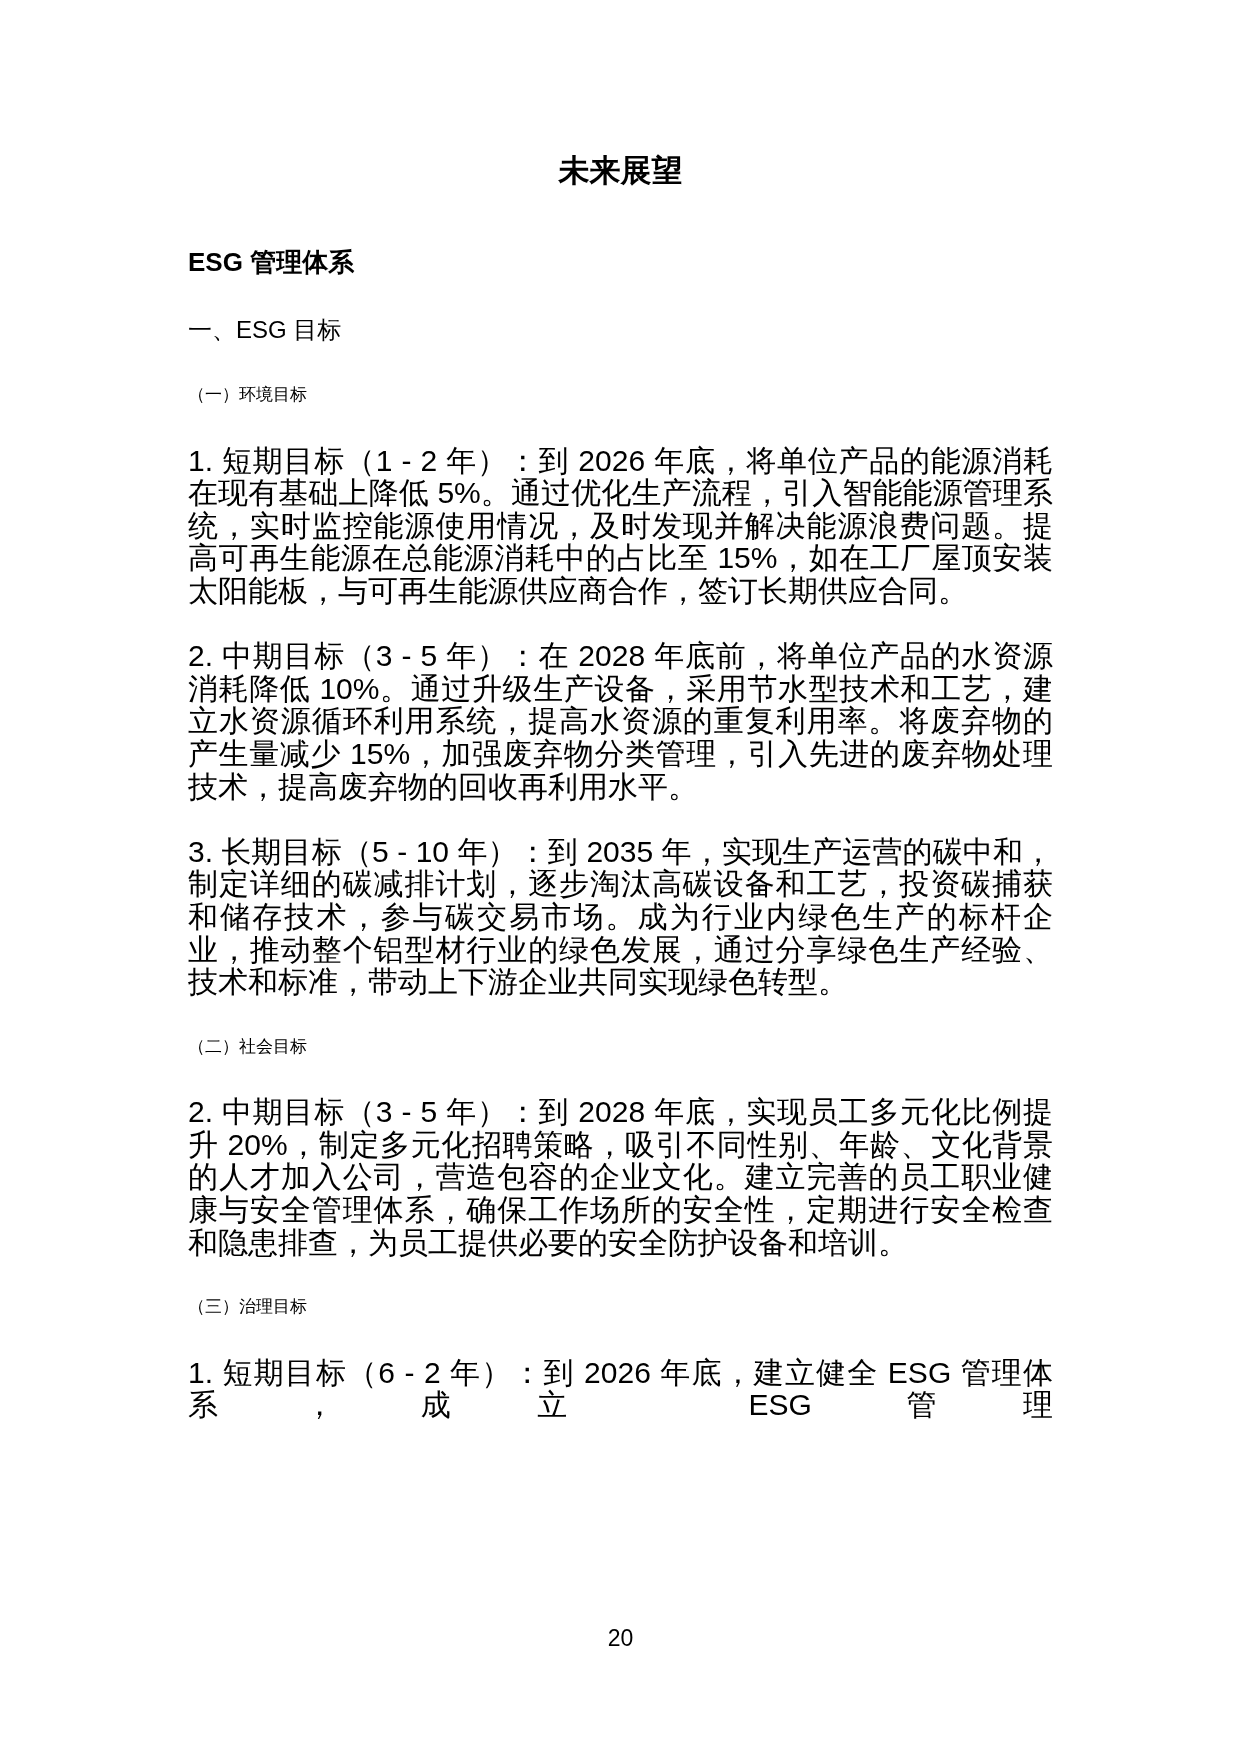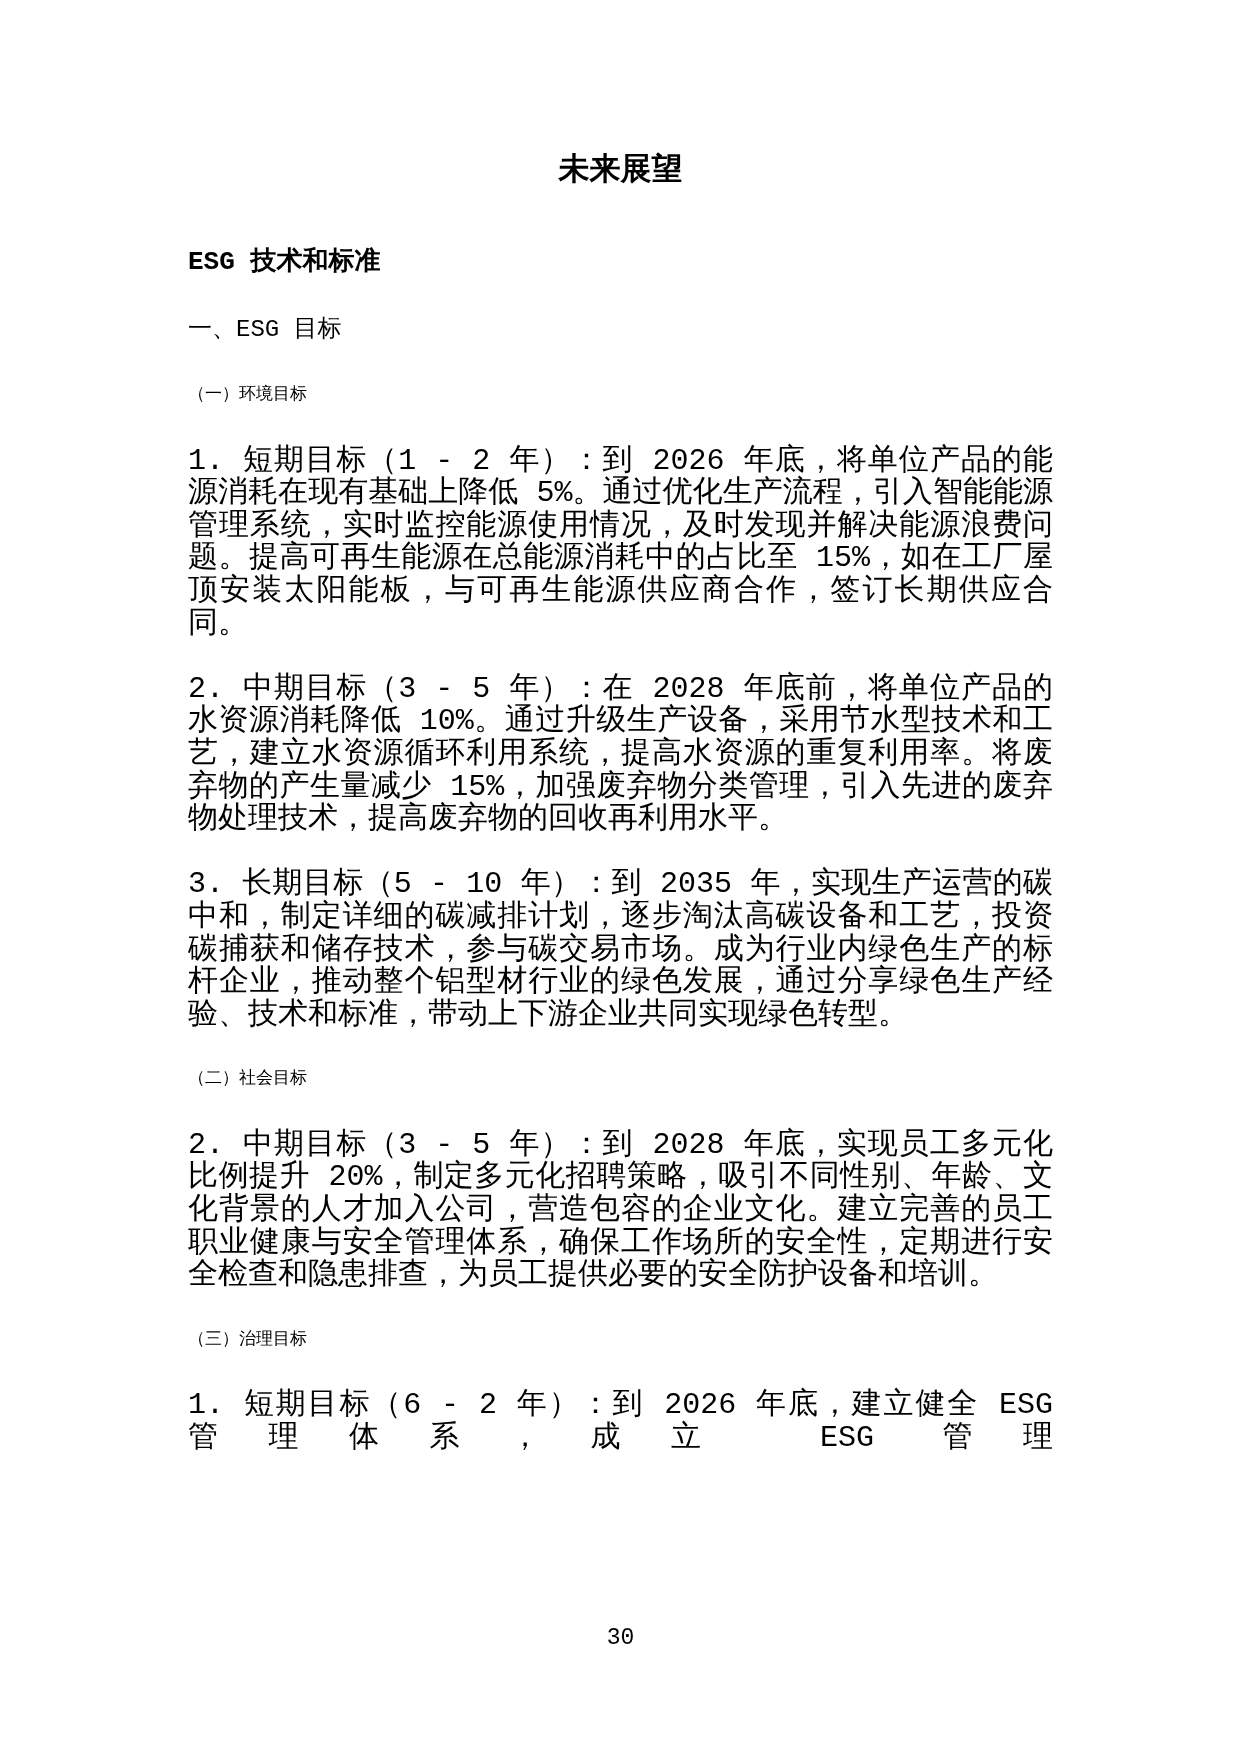--- a/index.html
+++ b/index.html
@@ -6,21 +6,21 @@
     margin: 0;
     padding: 0;
     background: #ffffff;
   }
   .page {
     position: relative;
     width: 1241px;
     height: 1754px;
     background: #ffffff;
     color: #000000;
-    font-family: Liberation Mono, monospace;
+    font-family: Liberation Sans, sans-serif;
     overflow: hidden;
   }
   .content {
     position: absolute;
     left: 188px;
     top: 0;
     width: 865px;
   }
   .doc-title {
     margin: 150px 0 0 0;
@@ -67,21 +67,21 @@
   }
 </style>
 </head>
 <body>
 
 <div class="page">
   <div class="content">
 
     <div class="doc-title">未来展望</div>
 
-    <div class="plan-heading">ESG 技术和标准</div>
+    <div class="plan-heading">ESG 管理体系</div>
 
     <div class="goals-heading">一、ESG 目标</div>
 
     <div class="section">
       <div class="section-label">（一）环境目标</div>
       <p class="para">1. 短期目标（1 - 2 年）：到 2026 年底，将单位产品的能源消耗在现有基础上降低 5%。通过优化生产流程，引入智能能源管理系统，实时监控能源使用情况，及时发现并解决能源浪费问题。提高可再生能源在总能源消耗中的占比至 15%，如在工厂屋顶安装太阳能板，与可再生能源供应商合作，签订长期供应合同。</p>
       <p class="para">2. 中期目标（3 - 5 年）：在 2028 年底前，将单位产品的水资源消耗降低 10%。通过升级生产设备，采用节水型技术和工艺，建立水资源循环利用系统，提高水资源的重复利用率。将废弃物的产生量减少 15%，加强废弃物分类管理，引入先进的废弃物处理技术，提高废弃物的回收再利用水平。</p>
       <p class="para">3. 长期目标（5 - 10 年）：到 2035 年，实现生产运营的碳中和，制定详细的碳减排计划，逐步淘汰高碳设备和工艺，投资碳捕获和储存技术，参与碳交易市场。成为行业内绿色生产的标杆企业，推动整个铝型材行业的绿色发展，通过分享绿色生产经验、技术和标准，带动上下游企业共同实现绿色转型。</p>
     </div>
 
@@ -91,15 +91,15 @@
     </div>
 
     <div class="section">
       <div class="section-label">（三）治理目标</div>
       <p class="para justify-last">1. 短期目标（6 - 2 年）：到 2026 年底，建立健全 ESG 管理体系，成立 ESG 管理</p>
     </div>
 
   </div>
 
   <div class="page-number">
-    <span>30</span>
+    <span>20</span>
   </div>
 </div>
 
 </body></html>

